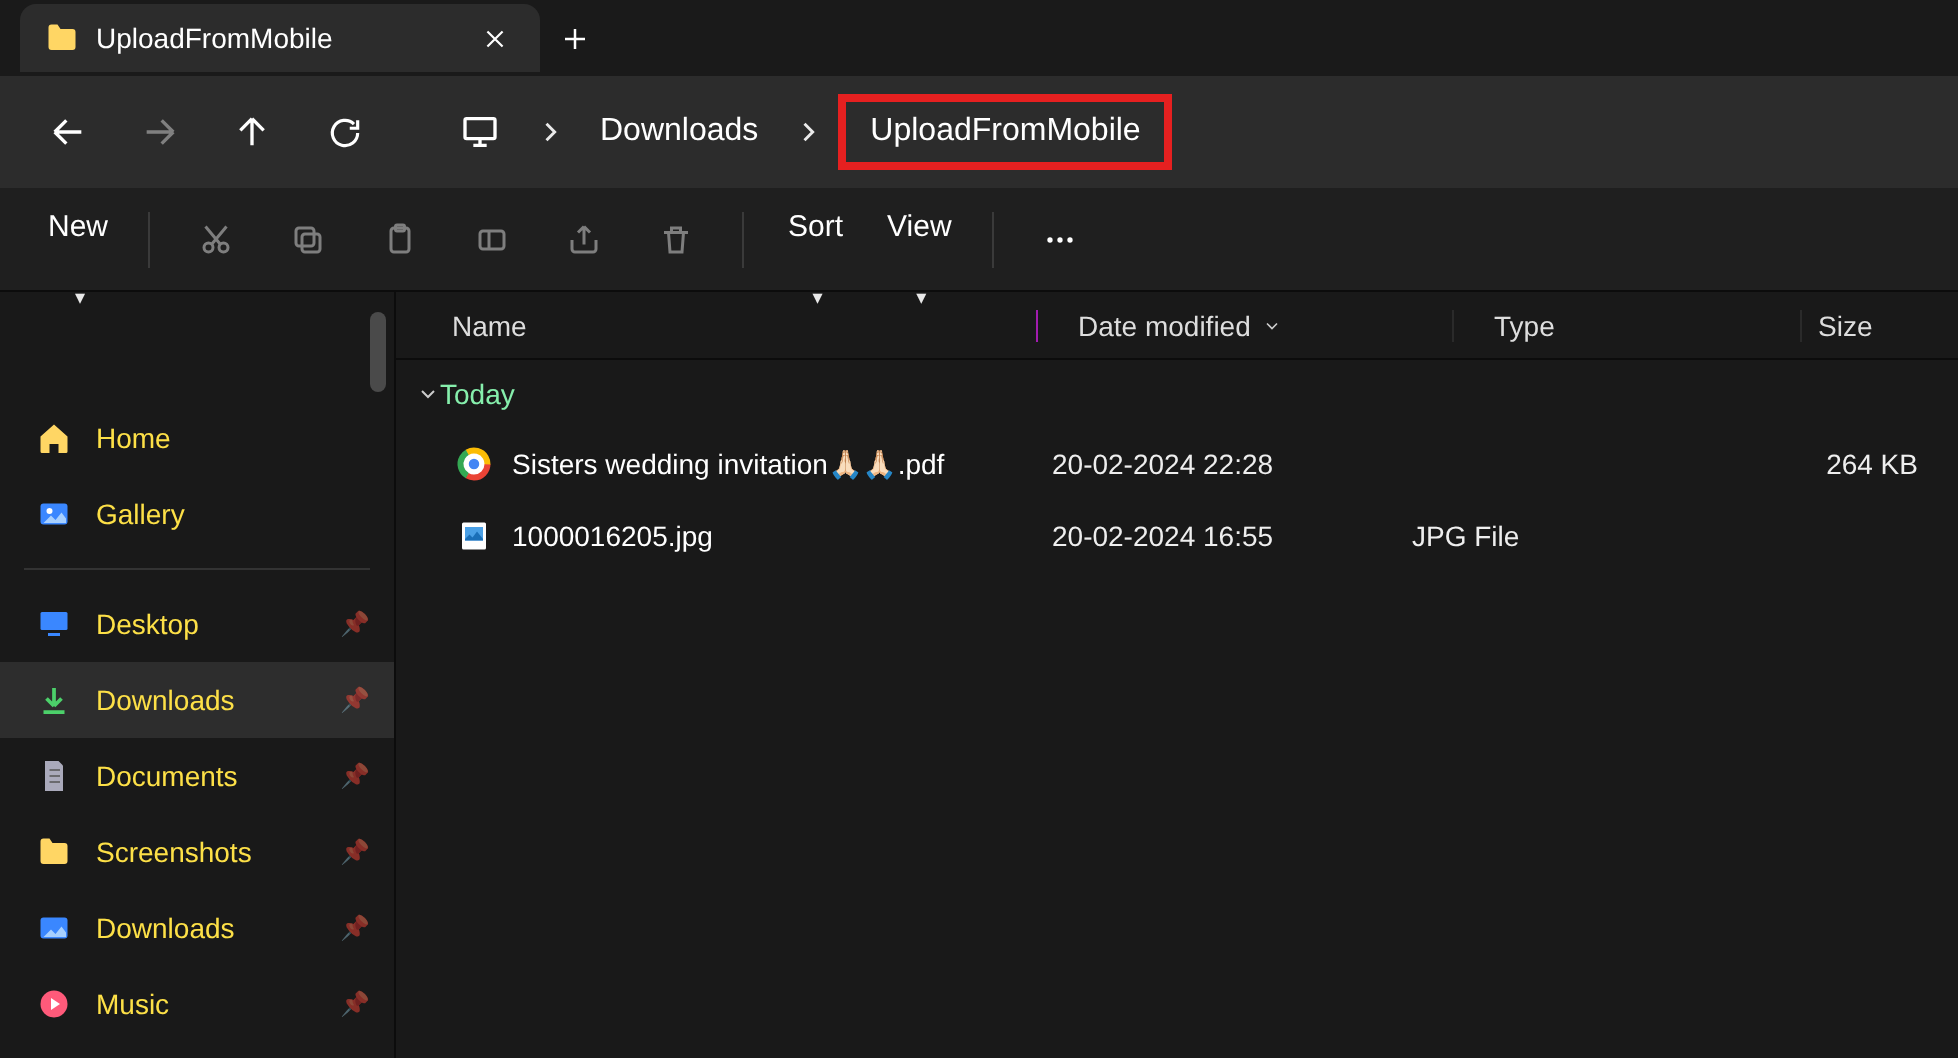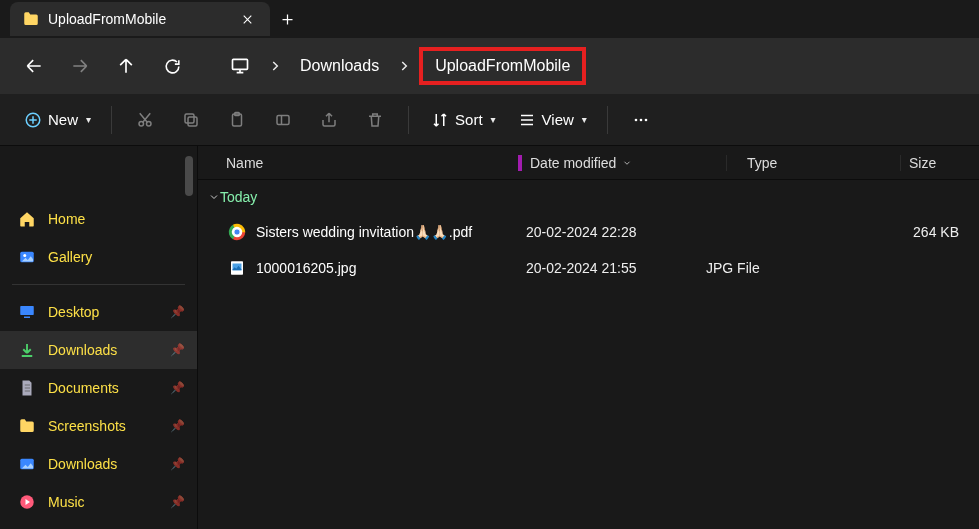--- a/index.html
+++ b/index.html
@@ -79,21 +79,22 @@
     padding: 0 14px;
     gap: 4px;
     border-bottom: 1px solid #0c0c0c;
   }
   .toolbtn {
     display:flex; align-items:center; justify-content:center;
     padding: 6px 8px;
     color:#fff;
     border-radius:4px;
     height:40px;
-    gap:6px;
+    gap:21px;
+    flex-direction:column;
   }
   .toolbtn.iconbtn { width:42px; opacity:.55; }
   .toolbtn.labeled { padding: 6px 8px 6px 10px; font-size:15px;}
   .toolsep { width:1px; height:28px; background:#3a3a3a; margin:0 8px; }
   .chev-down { font-size:10px; margin-left:2px; opacity:.9;}
 
   
   .main {
     flex:1;
     display:flex;
@@ -124,21 +125,21 @@
   .filepane { flex:1; display:flex; flex-direction:column; }
   .col-header {
     display:flex;
     height:34px;
     border-bottom:1px solid #0c0c0c;
     align-items:center;
     color:#ddd;
     font-size:14px;
   }
   .col-name { width:320px; padding-left:28px;}
-  .col-date { width:180px; border-left:4px solid #a21caf; padding-left:8px; display:flex; align-items:center; gap:6px;}
+  .col-date { width:180px; border-left:1px solid #a21caf; padding-left:20px; display:flex; align-items:center; gap:6px;}
   .col-type { width:150px; border-left:1px solid #2a2a2a; padding-left:20px;margin-left:28px;}
   .col-size { flex:1; border-left:1px solid #2a2a2a; padding-left:8px;margin-left:24px;}
   .group-row {
     display:flex; align-items:center;
     height:34px;
     padding-left:10px;
     color:#86efac;
     gap:0;
   }
   .file-row {
@@ -417,17 +418,17 @@
       <div class="cell-name">
         <span class="file-icon">
           <svg viewBox="0 0 24 24" width="18" height="18">
               <rect x="4" y="3" width="16" height="18" rx="1" fill="#fff"></rect>
               <rect x="6" y="6" width="12" height="9" fill="#4aa0e6"></rect>
               <path fill="#1a6fb8" d="M6 14l3-3 2 2 3-4 4 5v1H6z"></path>
             </svg>
         </span>
         <span>1000016205.jpg</span>
       </div>
-      <div class="cell-date">20-02-2024 21:55</div>
+      <div class="cell-date">20-02-2024 16:55</div>
       <div class="cell-type">JPG File</div>
     </div>
   </div>
 </div>
 
 </body></html>

